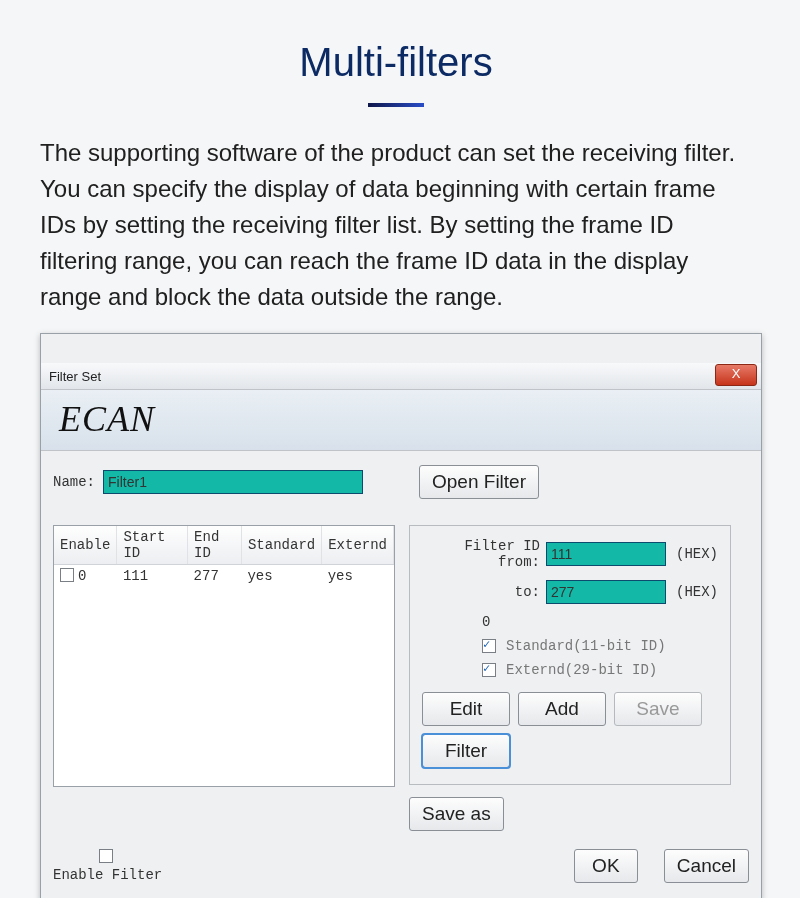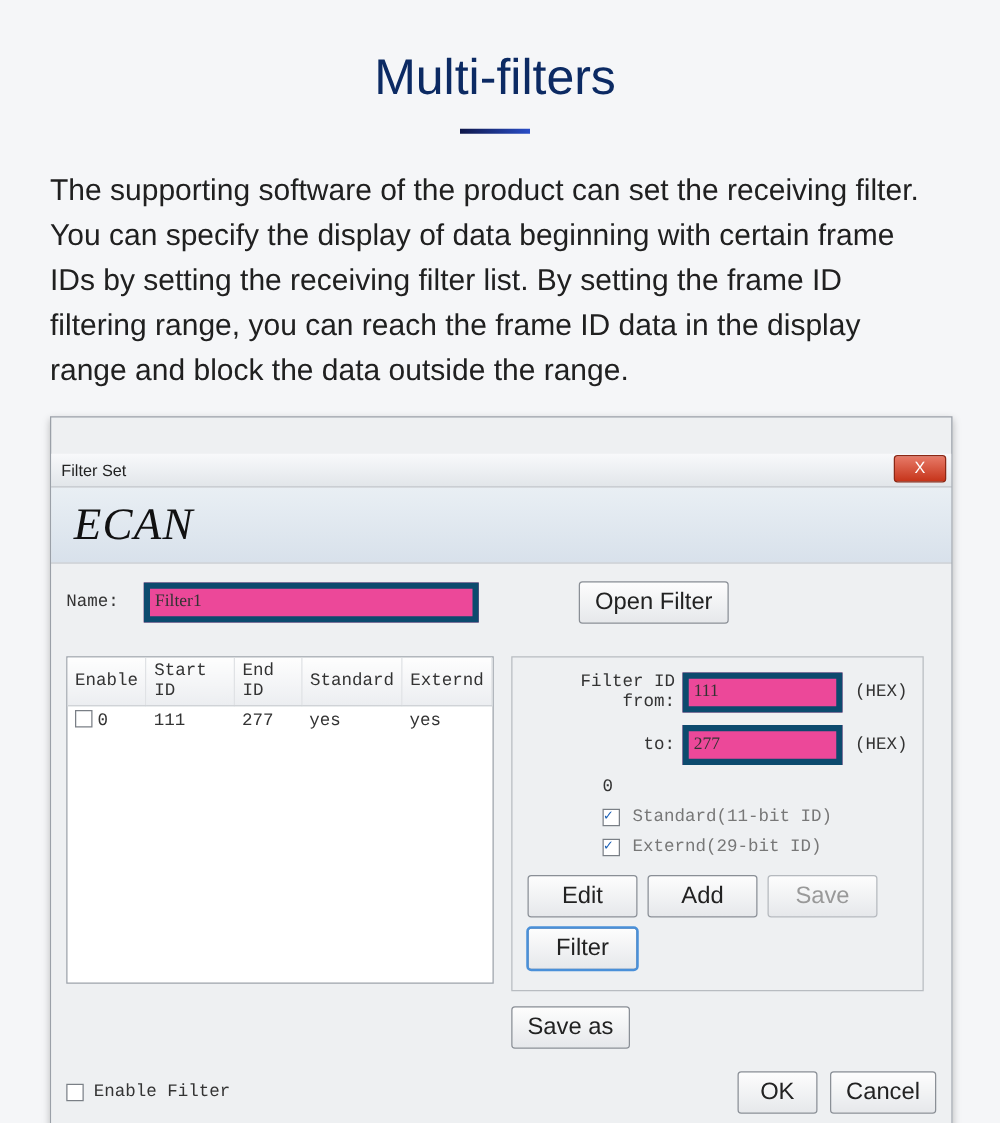--- a/index.html
+++ b/index.html
@@ -93,30 +93,30 @@
 
   .dlg-body {
     background: #eef0f2;
     padding: 14px 12px 16px 12px;
   }
 
   
   .name-row {
     display: flex;
     align-items: center;
-    gap: 20px;
+    gap: 8px;
     margin-bottom: 26px;
   }
   .name-row .lbl { font-family: "Courier New", monospace; }
   .text-input {
-    border: 5px solid #0c4a6e;
-    background: #ec4899;
+    border: 1px solid #0c4a6e;
+    background: #14b8a6;
     height: 22px;
     padding: 0 4px;
-    font-family: Liberation Serif, serif;
+    font-family: Liberation Sans, sans-serif;
     font-size: 14px;
     color: #333;
   }
   .name-input { width: 250px; }
 
   .win-button {
     display: inline-flex;
     align-items: center;
     justify-content: center;
     min-width: 88px;
@@ -243,24 +243,25 @@
     margin-top: 18px;
     display: flex;
     align-items: center;
     justify-content: space-between;
   }
   .bottom-left {
     display: flex;
     align-items: center;
     gap: 4px;
     font-family: "Courier New", monospace;
+    flex-direction: column;
   }
   .bottom-right {
     display: flex;
-    gap: 10px;
+    gap: 26px;
   }
 </style>
 </head>
 <body>
 
 <div class="doc">
   <div class="doc-title">Multi-filters</div>
   <div class="title-rule"></div>
   <div class="doc-body">The supporting software of the product can set the receiving filter. You can specify the display of data beginning with certain frame IDs by setting the receiving filter list. By setting the frame ID filtering range, you can reach the frame ID data in the display range and block the data outside the range.</div>
 

